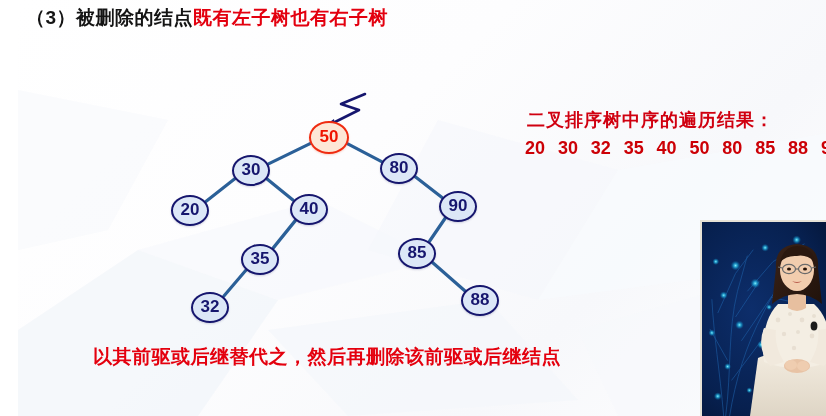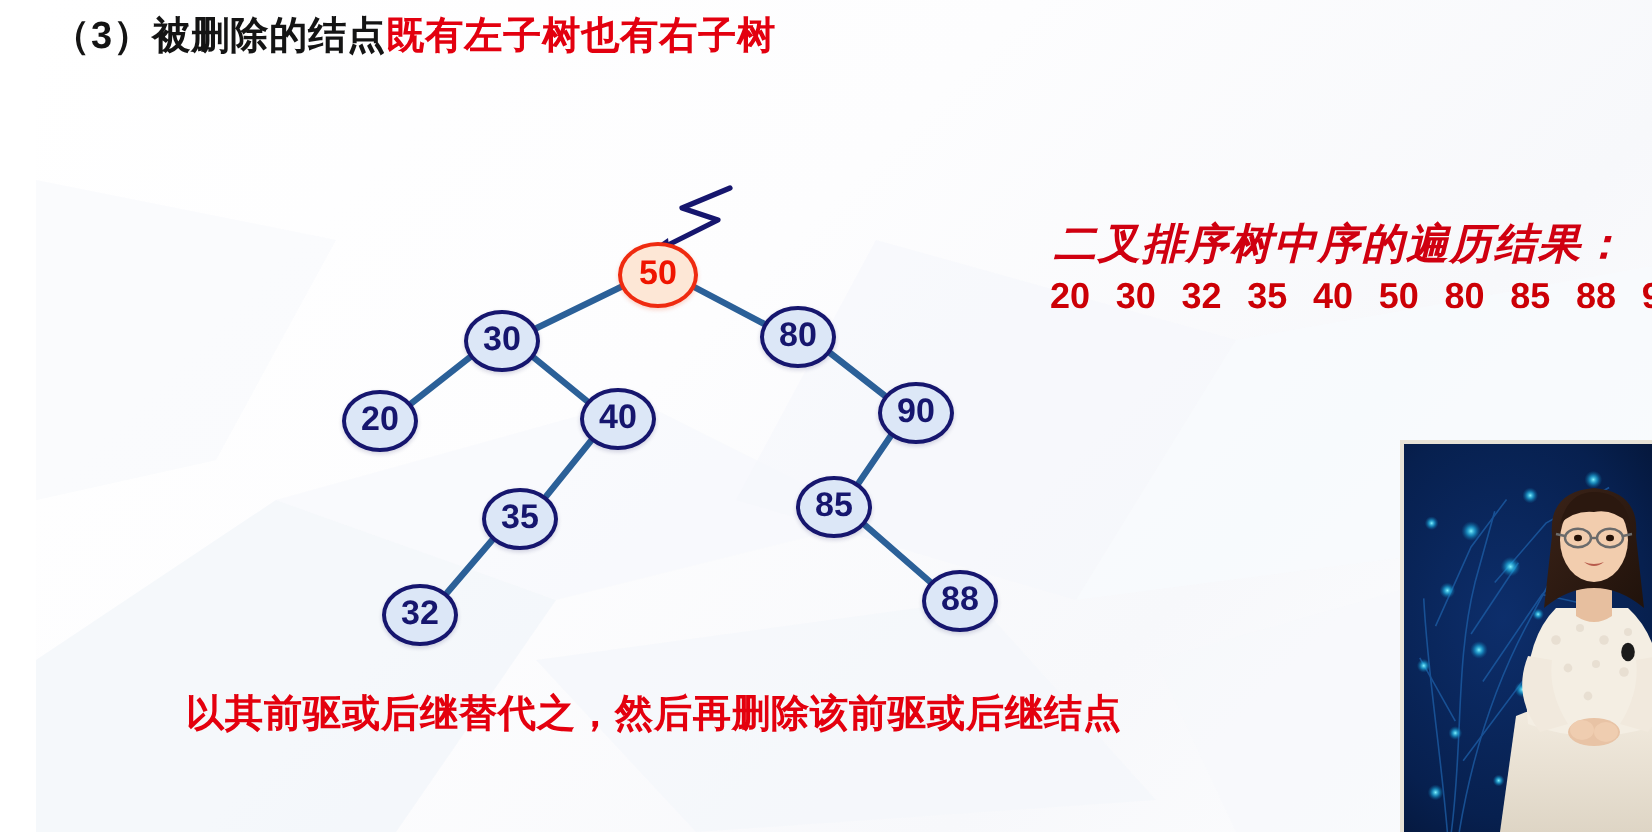--- a/index.html
+++ b/index.html
@@ -25,23 +25,22 @@
     font-weight:bold;color:#141414;
     letter-spacing:.5px;
   }
   #hdr1{left:8px;top:5px;font-size:19px;}
   #hdr2{left:22px;top:48px;font-size:18px;}
   .red{color:#e3000f;}
 
   
   #trav-title{
     position:absolute;left:509px;top:108px;
-    font-size:21px;font-weight:bold;color:#d00010;white-space:nowrap;
+    font-size:18px;font-weight:bold;color:#d00010;white-space:nowrap;
     letter-spacing:1px;
-    font-style:italic;
   }
   #trav-seq{
     position:absolute;left:507px;top:138px;width:316px;
     display:flex;justify-content:space-between;
     font-size:18px;font-weight:bold;color:#cc0006;
     font-family:"Liberation Sans","DejaVu Sans",sans-serif;
   }
   #trav-seq span{display:block;}
 
   

